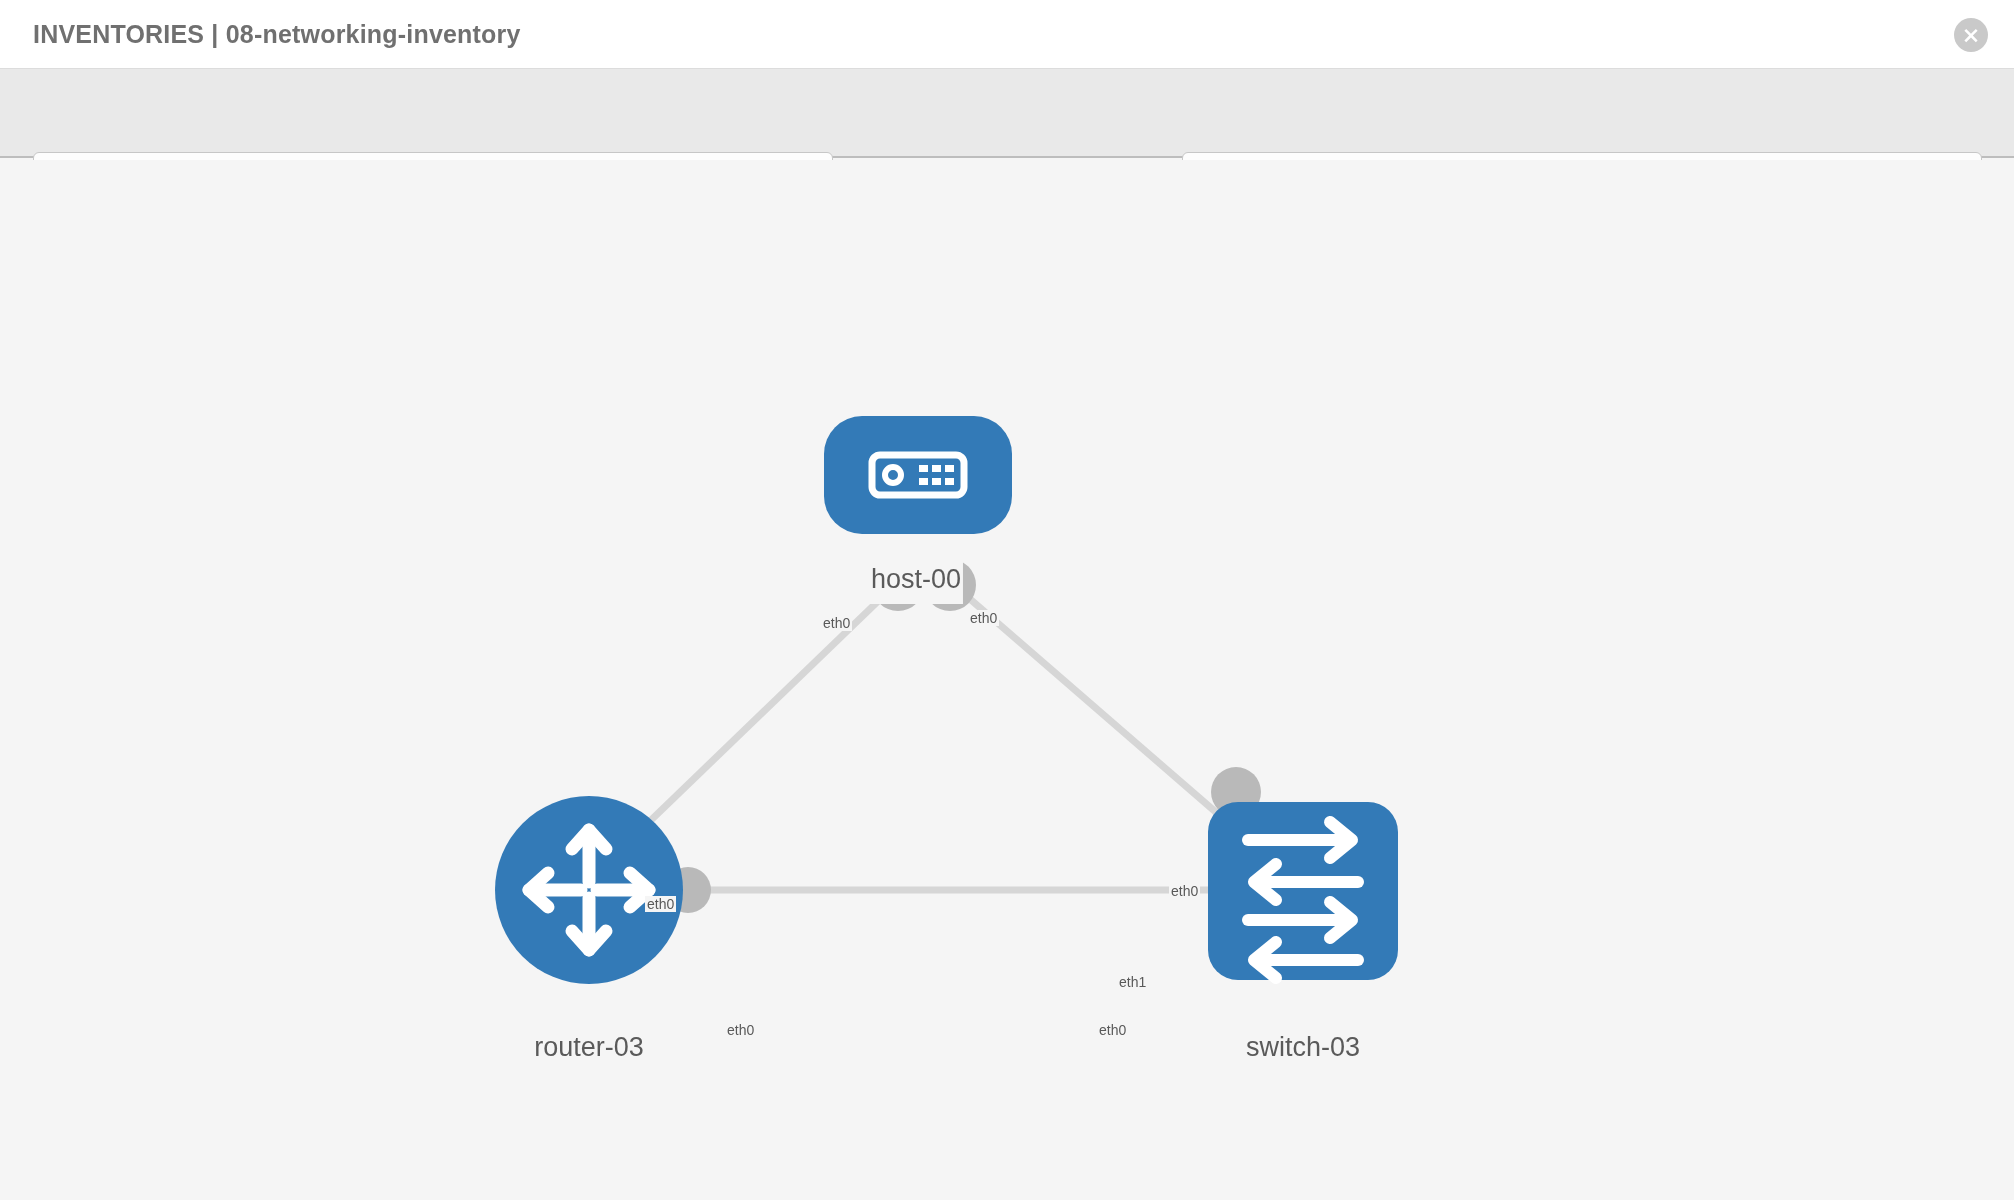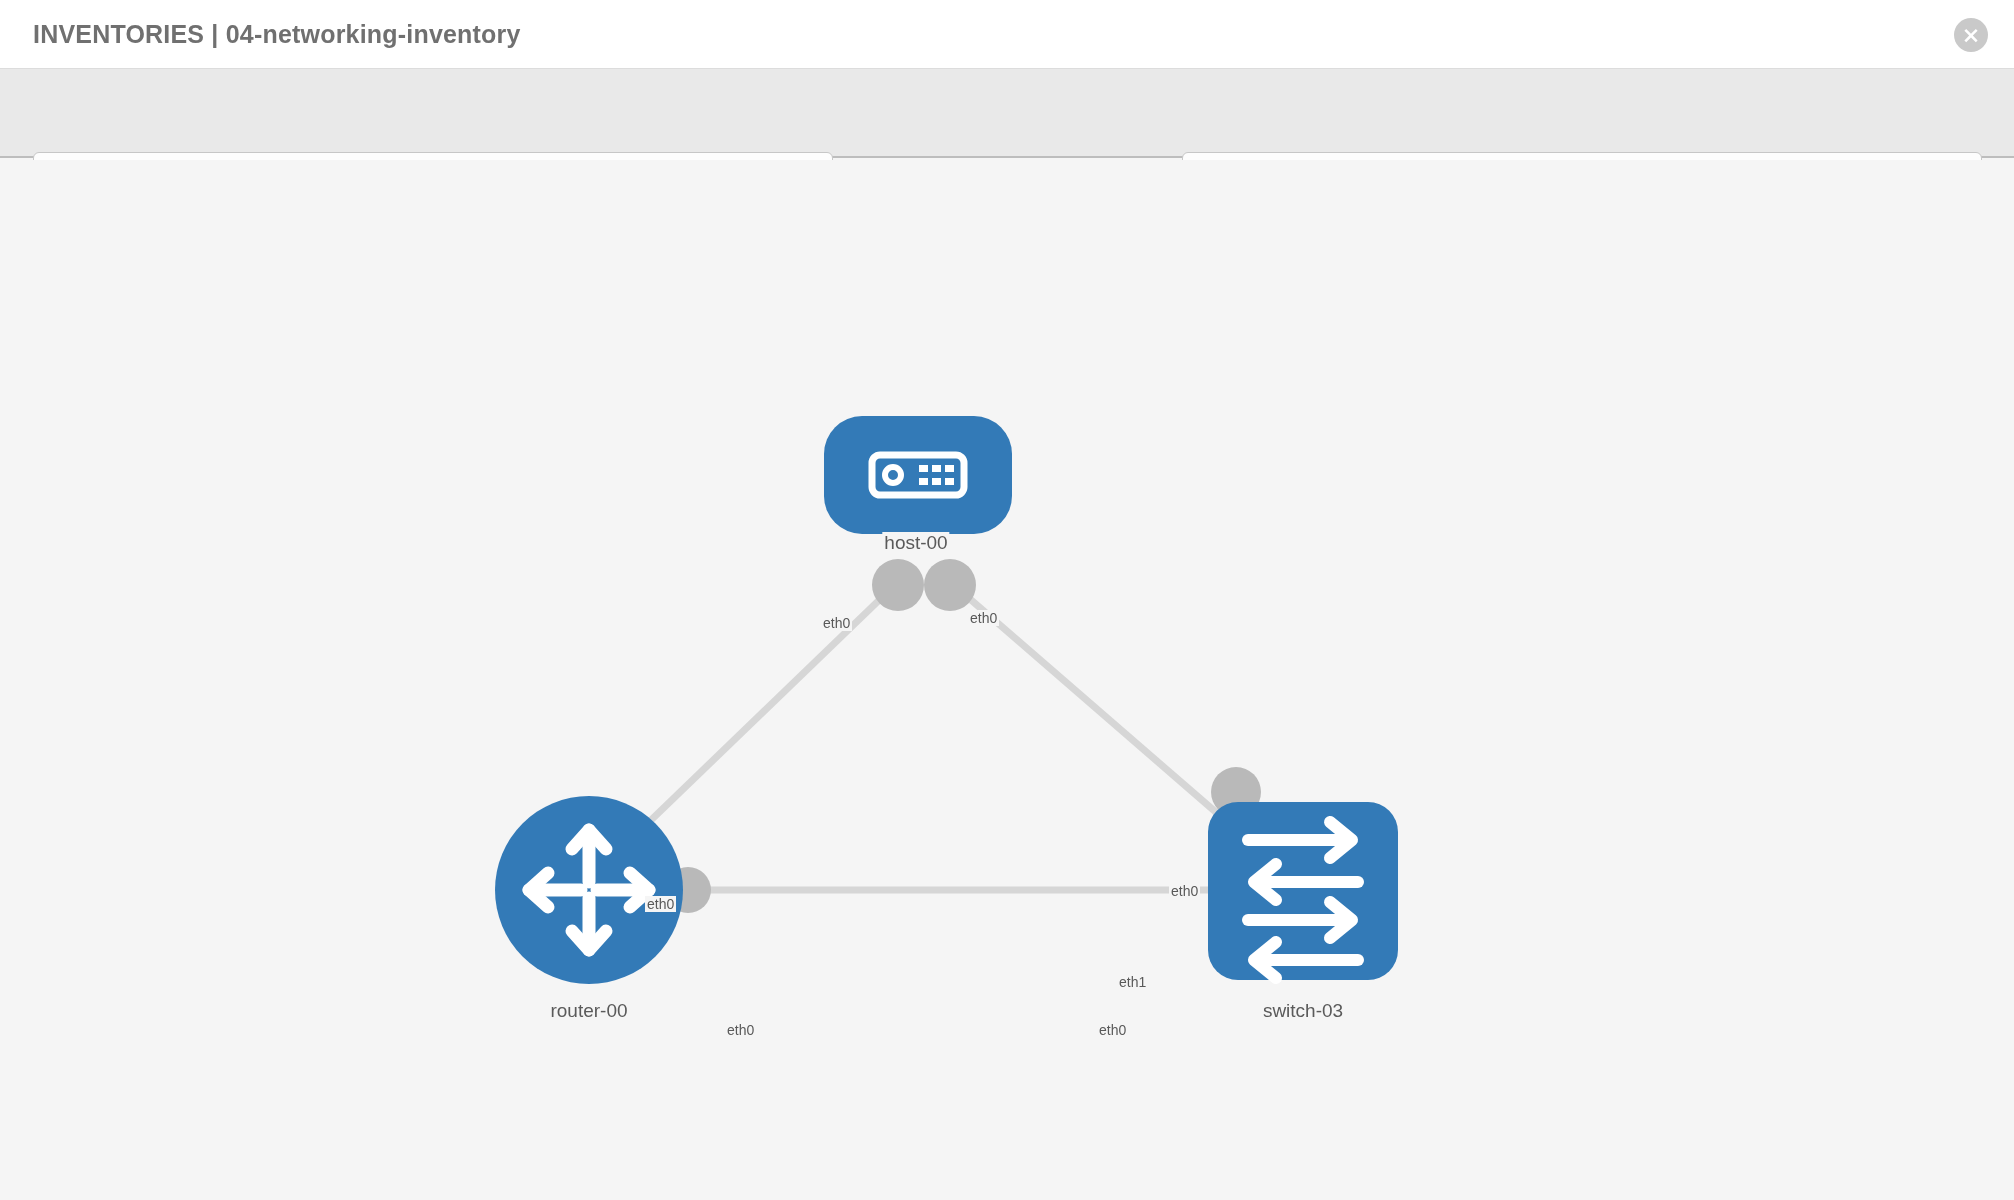--- a/index.html
+++ b/index.html
@@ -77,25 +77,26 @@
   .canvas {
     position: absolute; left: 0; top: 160px;
     width: 2014px; height: 1040px;
     background: #f5f5f5;
     overflow: hidden;
   }
   .topology { position: absolute; left: 0; top: 0; width: 2014px; height: 1040px; }
 
   .node-label {
     position: absolute;
-    font-size: 19px; color: #5a5a5a;
+    font-size: 27px; color: #5a5a5a;
     background: #f5f5f5;
     white-space: nowrap;
     transform: translate(-50%, 0);
-    padding: 0 2px;
+    padding: 9px 2px;
+    margin-top: 23px;
   }
   .iface-label {
     position: absolute;
     font-size: 14px; color: #595959;
     background: #f5f5f5;
     white-space: nowrap;
     padding: 0 2px;
   }
 
   
@@ -137,21 +138,21 @@
     width: 30px; height: 30px; border-radius: 50%;
     background: #337ab7; cursor: grab;
   }
 </style>
 </head>
 <body>
 
 <div class="app">
 
   <div class="header">
-    <div class="header-title">INVENTORIES | 04-networking-inventory</div>
+    <div class="header-title">INVENTORIES | 08-networking-inventory</div>
     <div class="close-btn">
       <svg width="20" height="20" viewBox="0 0 20 20" aria-hidden="true">
         <path d="M5.2 4 L10 8.8 L14.8 4 L16.6 5.8 L11.8 10.6 L16.6 15.4 L14.8 17.2 L10 12.4 L5.2 17.2 L3.4 15.4 L8.2 10.6 L3.4 5.8 Z" fill="#ffffff"></path>
       </svg>
     </div>
   </div>
 
   <div class="toolbar">
     <div class="actions-select">
       <span class="actions-label">ACTIONS</span>
@@ -228,21 +229,21 @@
             <path d="M1276 704 L1254 722 L1276 740"></path>
           <path d="M1248 760 L1350 760"></path>
             <path d="M1330 742 L1352 760 L1330 778"></path>
           <path d="M1358 800 L1256 800"></path>
             <path d="M1276 782 L1254 800 L1276 818"></path>
         </g>
       </g>
     </svg>
 
     <div class="node-label" style="left:916px; top:372px;">host-00</div>
-    <div class="node-label" style="left:589px; top:840px;">router-00</div>
+    <div class="node-label" style="left:589px; top:840px;">router-03</div>
     <div class="node-label" style="left:1303px; top:840px;">switch-03</div>
 
     <div class="iface-label" style="left:821px; top:455px;">eth0</div>
     <div class="iface-label" style="left:968px; top:450px;">eth0</div>
     <div class="iface-label" style="left:645px; top:736px;">eth0</div>
     <div class="iface-label" style="left:1169px; top:723px;">eth0</div>
     <div class="iface-label" style="left:725px; top:862px;">eth0</div>
     <div class="iface-label" style="left:1097px; top:862px;">eth0</div>
     <div class="iface-label" style="left:1117px; top:814px;">eth1</div>
   </div>

